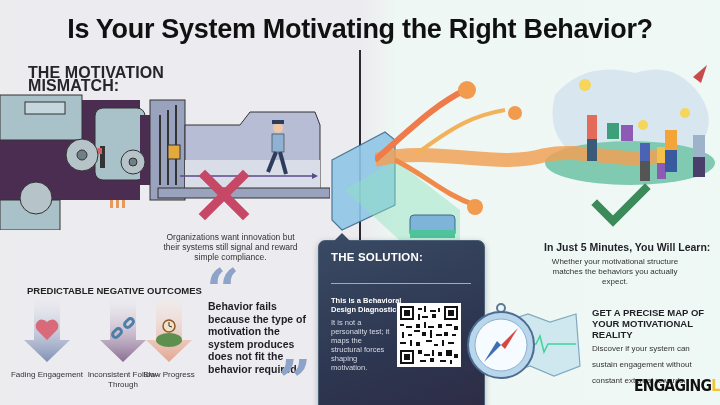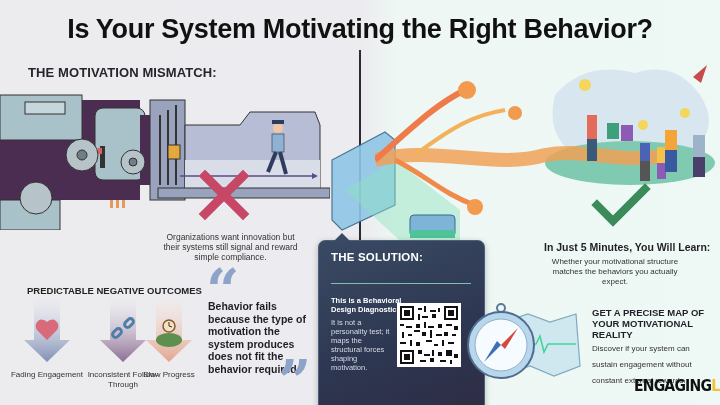--- a/index.html
+++ b/index.html
@@ -12,21 +12,21 @@
   }
   .abs { position: absolute; }
   .title {
     left: 0; top: 14px; width: 720px; text-align: center;
     font-size: 27px; font-weight: 700; letter-spacing: -0.3px; color: #111;
   }
   .divider {
     left: 359px; top: 50px; width: 1.5px; height: 200px; background: #2a2a30;
   }
   .section-head {
-    font-weight: 700; font-size: 13px; line-height: 13px; color: #25252b; letter-spacing: 0.1px;
+    font-weight: 700; font-size: 16px; line-height: 13px; color: #25252b; letter-spacing: 0.1px;
   }
   .mismatch-head { left: 28px; top: 66px; width: 220px; }
   .caption {
     font-size: 8.5px; line-height: 10px; color: #333; text-align: center;
   }
   .mismatch-caption { left: 158px; top: 232px; width: 145px; }
 
   
   .machine { left: 0; top: 90px; width: 330px; height: 140px; }
 

